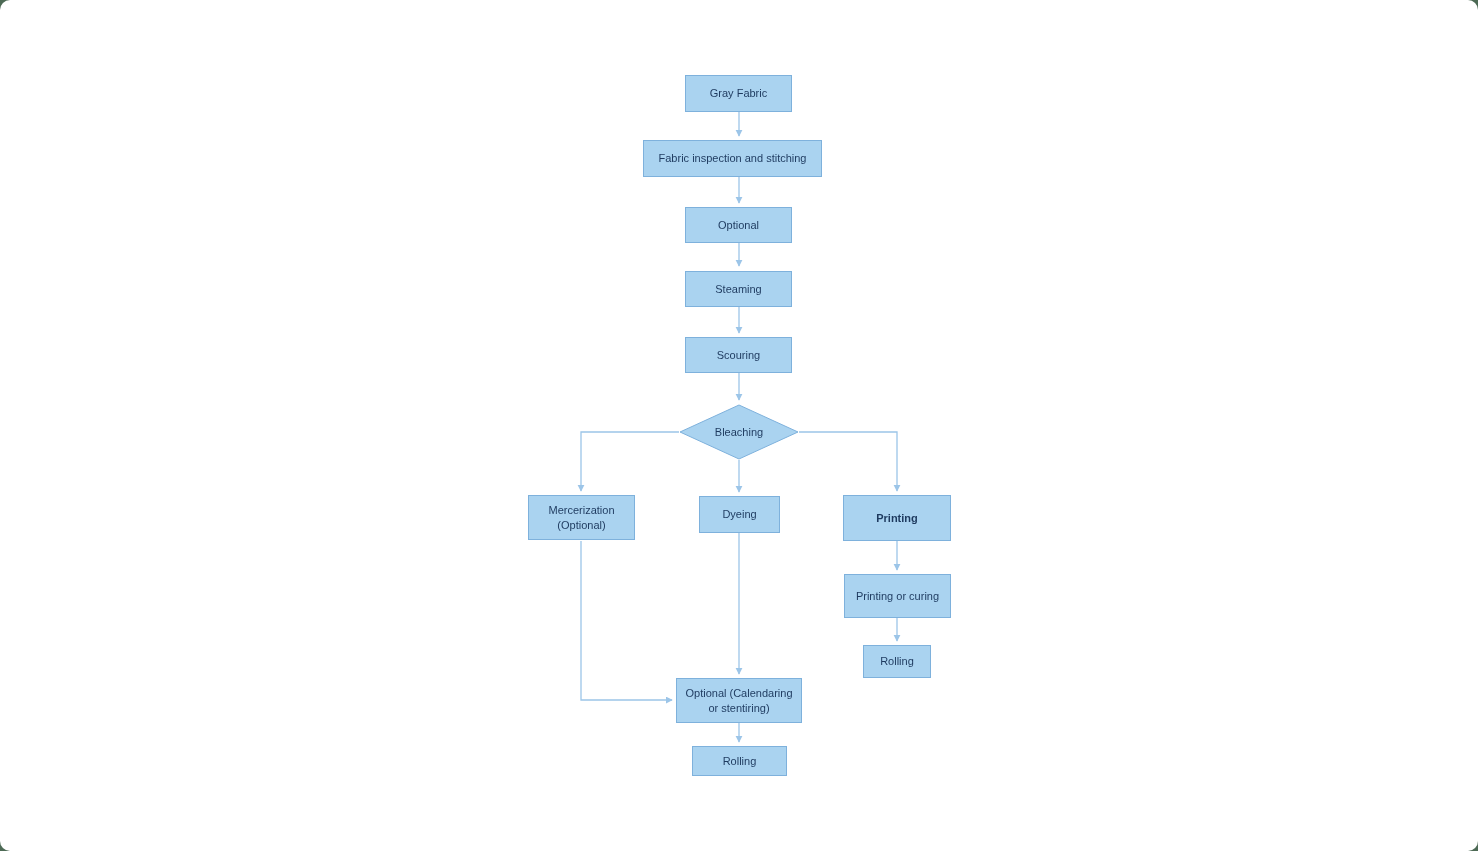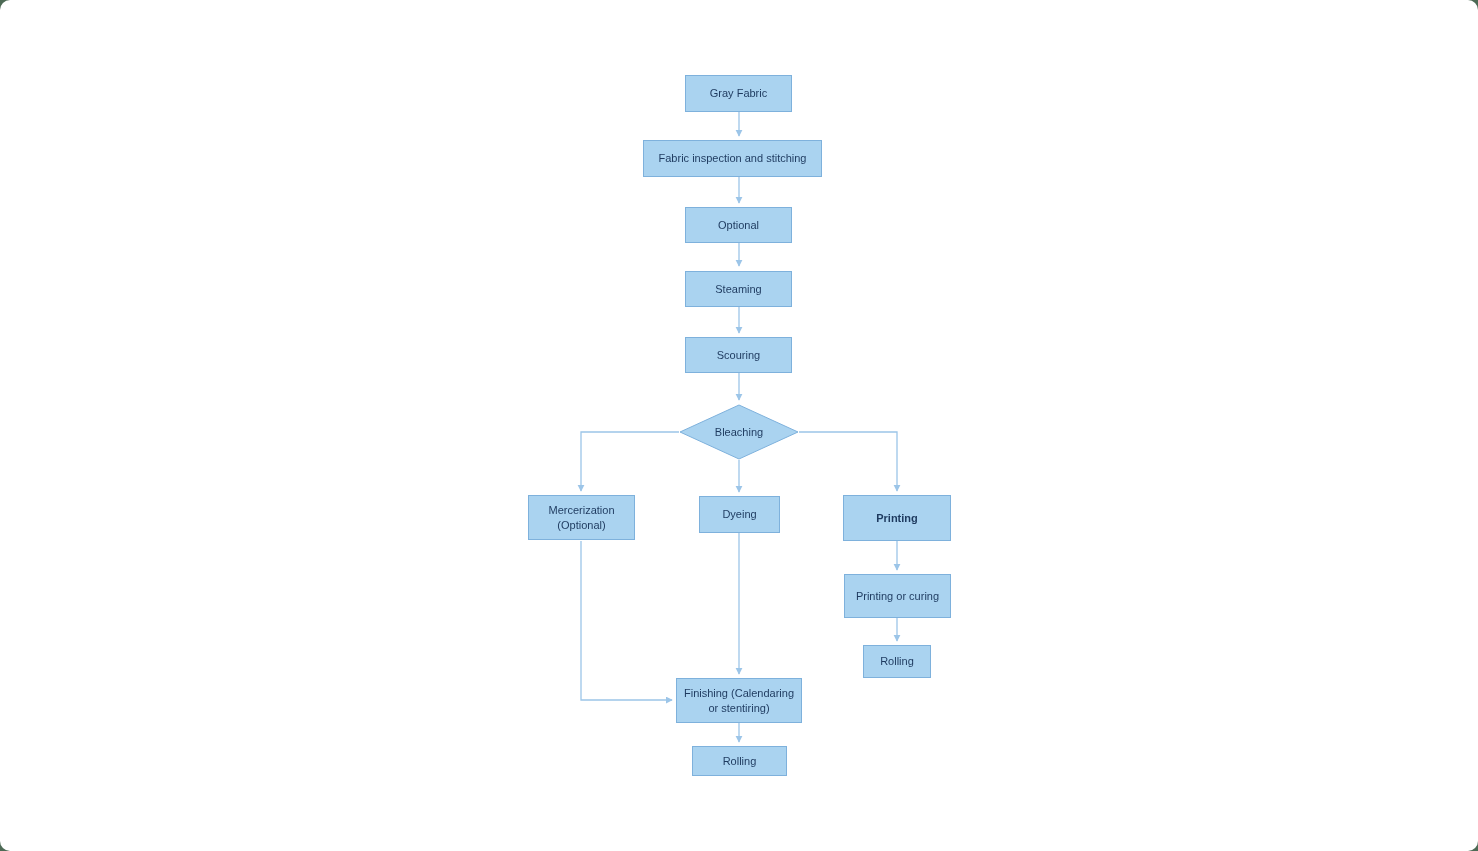--- a/index.html
+++ b/index.html
@@ -117,21 +117,21 @@
 
     <div class="node" style="left:844px; top:574px; width:107px; height:44px;">
       <span class="lbl">Printing or curing</span>
     </div>
 
     <div class="node" style="left:863px; top:645px; width:68px; height:33px; padding:2px 4px;">
       <span class="lbl">Rolling</span>
     </div>
 
     <div class="node" style="left:676px; top:678px; width:126px; height:45px; padding:2px 3px;">
-      <span class="lbl">Finishing (Calendaring or stentiring)</span>
+      <span class="lbl">Optional (Calendaring or stentiring)</span>
     </div>
 
     <div class="node" style="left:692px; top:746px; width:95px; height:30px;">
       <span class="lbl">Rolling</span>
     </div>
 
   </div>
 </div>
 
 </body></html>

